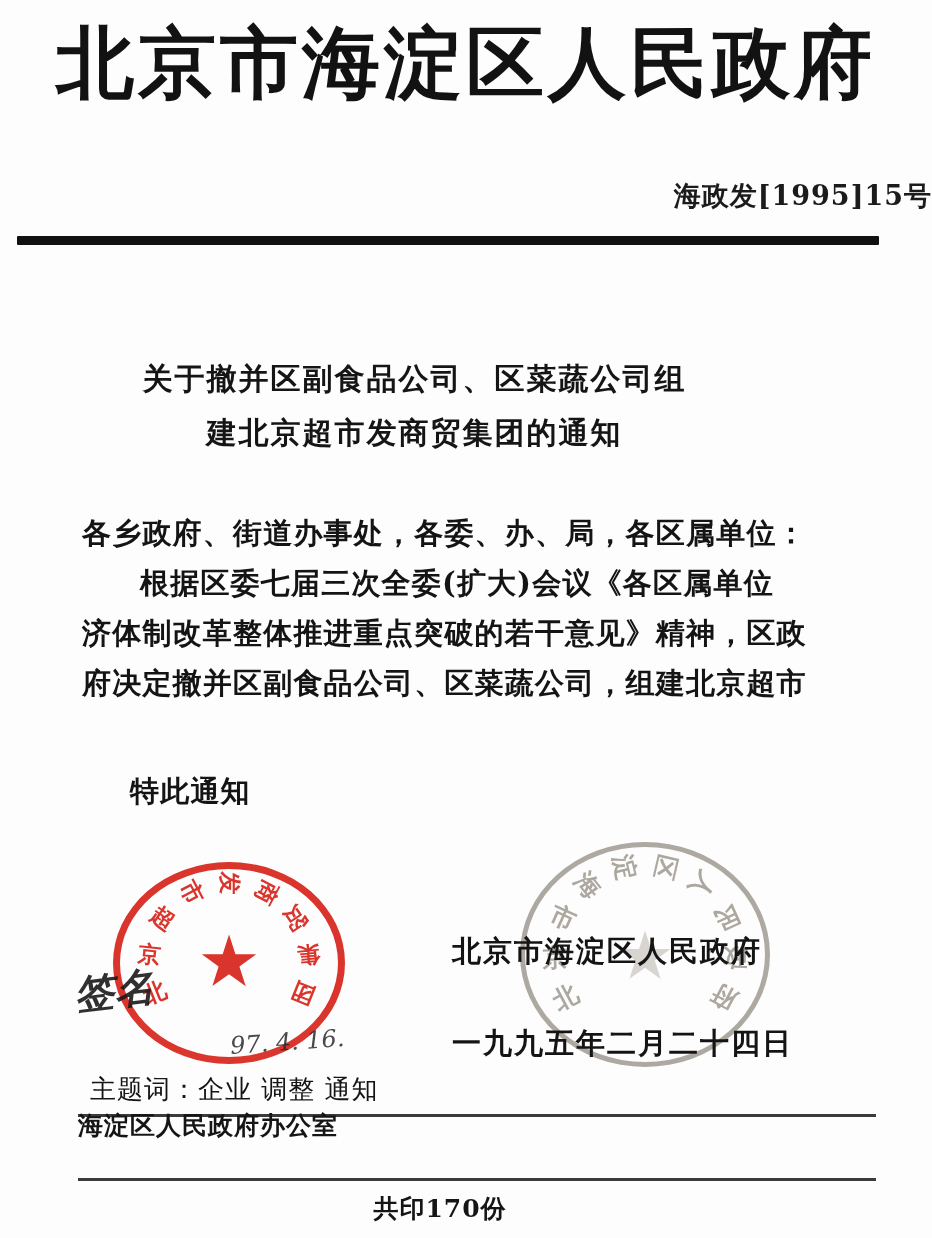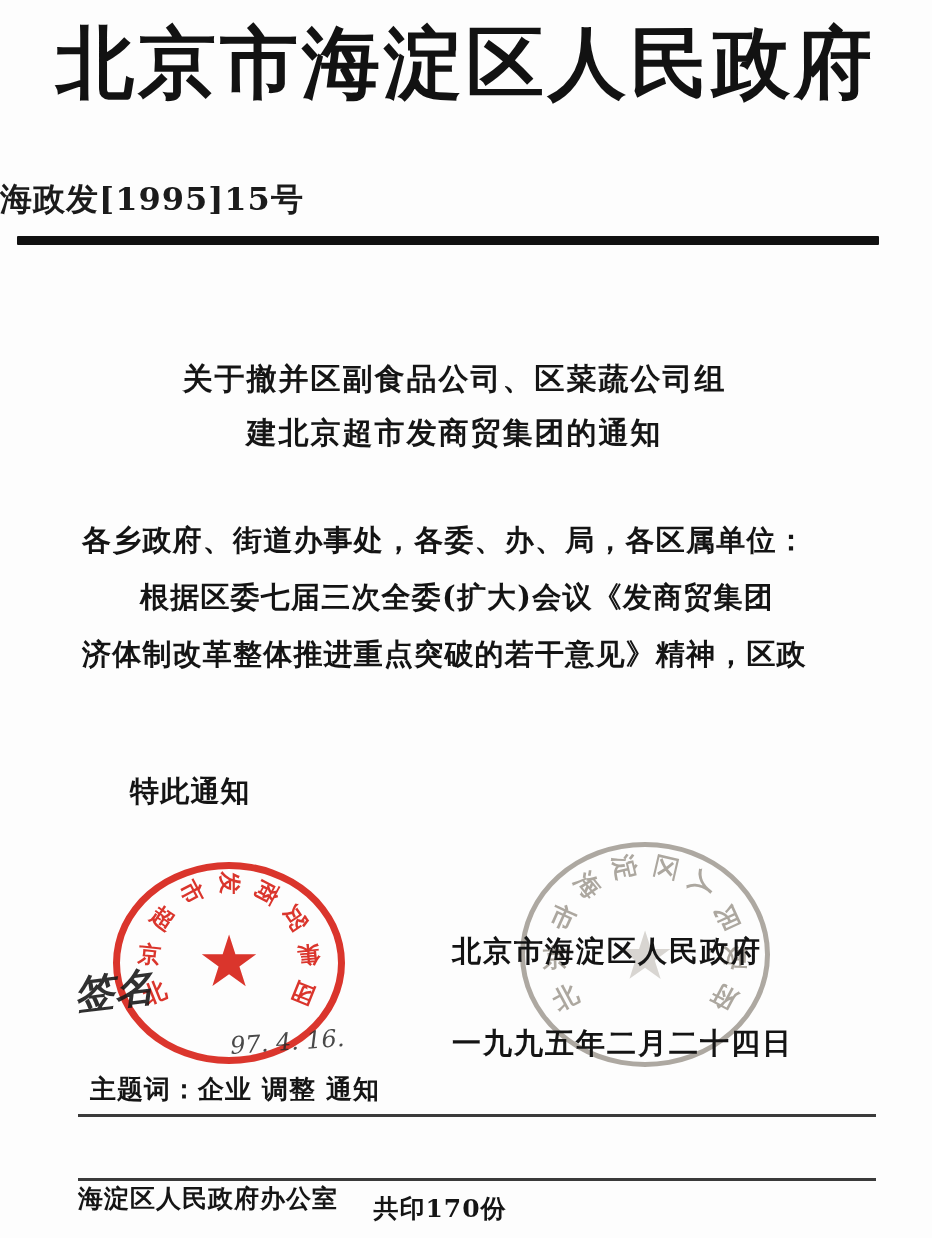--- a/index.html
+++ b/index.html
@@ -24,56 +24,55 @@
     font-family:"DejaVu Serif","Liberation Serif",serif;
     font-weight:700;
     font-size:78px;
     letter-spacing:4px;
     line-height:1.16;
     color:#121212;
     white-space:nowrap;
   }
   .doc-number{
     position:absolute;left:0;top:178px;width:932px;
-    text-align:left;
-    font-weight:700;
-    font-size:32px;
+    text-align:right;
+    font-weight:700;
+    font-size:27px;
     letter-spacing:1px;
     color:#1b1b1b;
   }
   .rule-thick{
     position:absolute;left:17px;top:236px;
     width:862px;height:9px;
     background:#111;
     border-radius:1px;
   }
 
   
   .notice-title{
     position:absolute;left:0;top:352px;width:829px;
     text-align:center;
     font-weight:700;
     font-size:30px;
     line-height:54px;
     letter-spacing:2px;
     color:#151515;
-    padding-left:40px;
   }
   .notice-title div{white-space:nowrap;}
 
   
   .body-block{
     position:absolute;left:82px;top:508px;width:790px;
     font-weight:700;
     font-size:29px;
     line-height:50px;
     letter-spacing:1.2px;
     color:#141414;
   }
-  .body-block .ln{white-space:nowrap;margin-top:7px;}
+  .body-block .ln{white-space:nowrap;}
   .indent2{padding-left:58px;}
   .closing{
     position:absolute;left:72px;top:772px;width:790px;
     font-weight:700;
     font-size:29px;
     letter-spacing:1.2px;
     padding-left:58px;
     color:#141414;
   }
 
@@ -149,32 +148,32 @@
   }
   .signer-date{
     position:absolute;left:452px;top:988px;width:420px;
     font-weight:700;font-size:29px;letter-spacing:2px;
     color:#141414;white-space:nowrap;margin-top:36px;
   }
 
   
   .keywords{
     position:absolute;left:90px;top:1072px;
-    font-weight:700;font-size:26px;letter-spacing:1px;
+    font-weight:400;font-size:26px;letter-spacing:1px;
     color:#151515;white-space:nowrap;
   }
   .rule-thin{
     position:absolute;left:78px;
     width:798px;height:3px;
     background:#3b3b3b;
   }
   .rule-a{top:1114px;}
   .rule-b{top:1178px;}
   .footer-row{
-    position:absolute;left:78px;top:1176px;
+    position:absolute;left:78px;top:1103px;
     width:798px;height:44px;
     display:flex;align-items:center;justify-content:space-between;
     font-weight:700;font-size:25px;letter-spacing:1px;
     color:#151515;
     gap:32px;
   }
   .footer-row span{white-space:nowrap;}
   .print-count{
     position:absolute;left:0;top:1192px;width:880px;
     text-align:center;
@@ -195,22 +194,23 @@
 
   <div class="rule-thick"></div>
 
   <div class="notice-title">
     <div>关于撤并区副食品公司、区菜蔬公司组</div>
     <div>建北京超市发商贸集团的通知</div>
   </div>
 
   <div class="body-block">
     <div class="ln">各乡政府、街道办事处，各委、办、局，各区属单位：</div>
-    <div class="ln indent2">根据区委七届三次全委(扩大)会议《发商贸集团</div>
+    <div class="ln indent2">根据区委七届三次全委(扩大)会议《各区属单位</div>
     <div class="ln">济体制改革整体推进重点突破的若干意见》精神，区政</div>
+    <div class="ln">府决定撤并区副食品公司、区菜蔬公司，组建北京超市</div>
   </div>
 
   <div class="closing">特此通知</div>
 
   <div class="seal-red">
     <div class="arc">
         <span style="font-size: 23px; transform: rotate(-112deg) translate(0px, -80px) rotate(90deg) translate(-50%, -50%);">北</span>
         <span style="font-size: 23px; transform: rotate(-84deg) translate(0px, -80px) rotate(90deg) translate(-50%, -50%);">京</span>
         <span style="font-size: 23px; transform: rotate(-56deg) translate(0px, -80px) rotate(90deg) translate(-50%, -50%);">超</span>
         <span style="font-size: 23px; transform: rotate(-28deg) translate(0px, -80px) rotate(90deg) translate(-50%, -50%);">市</span>

